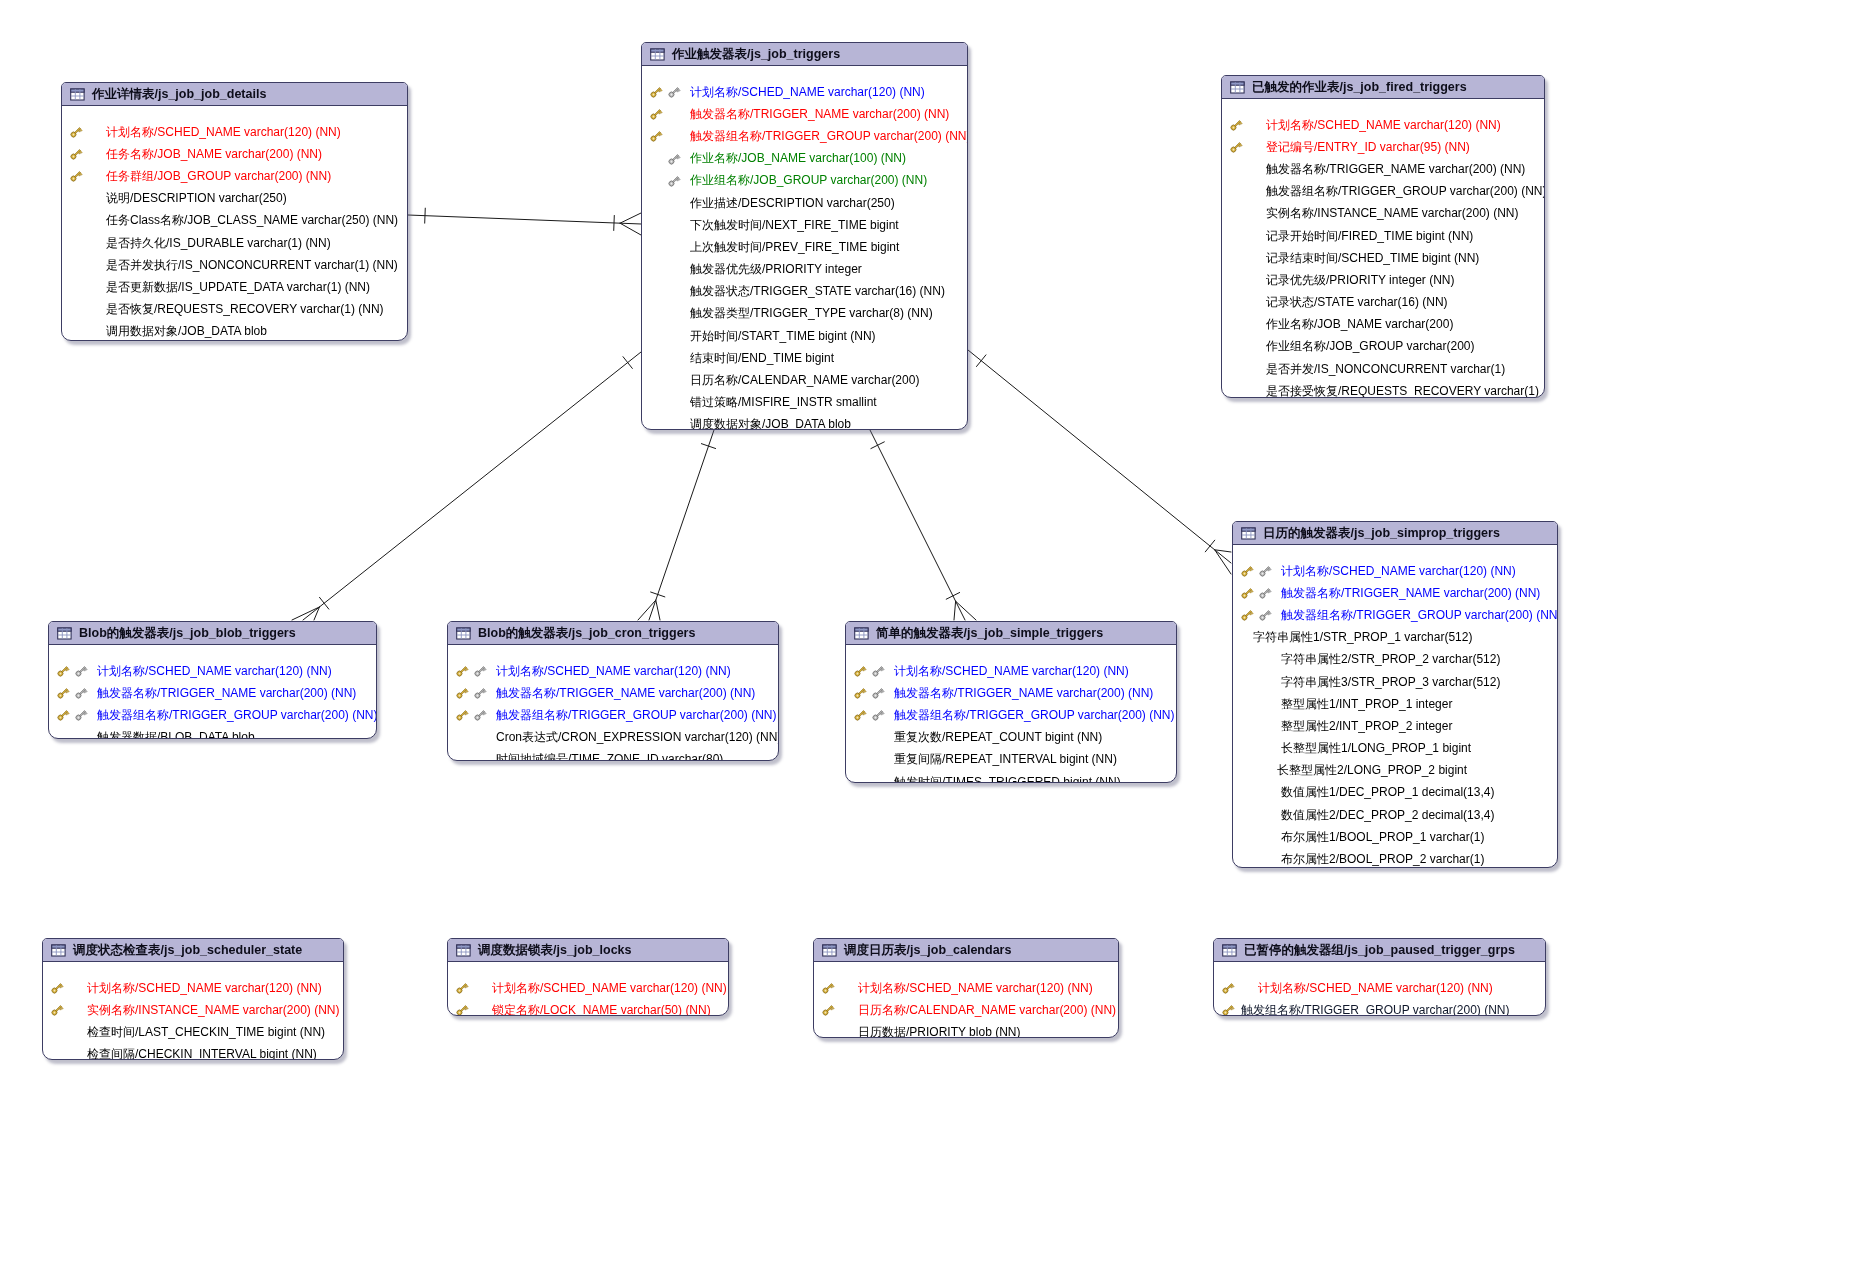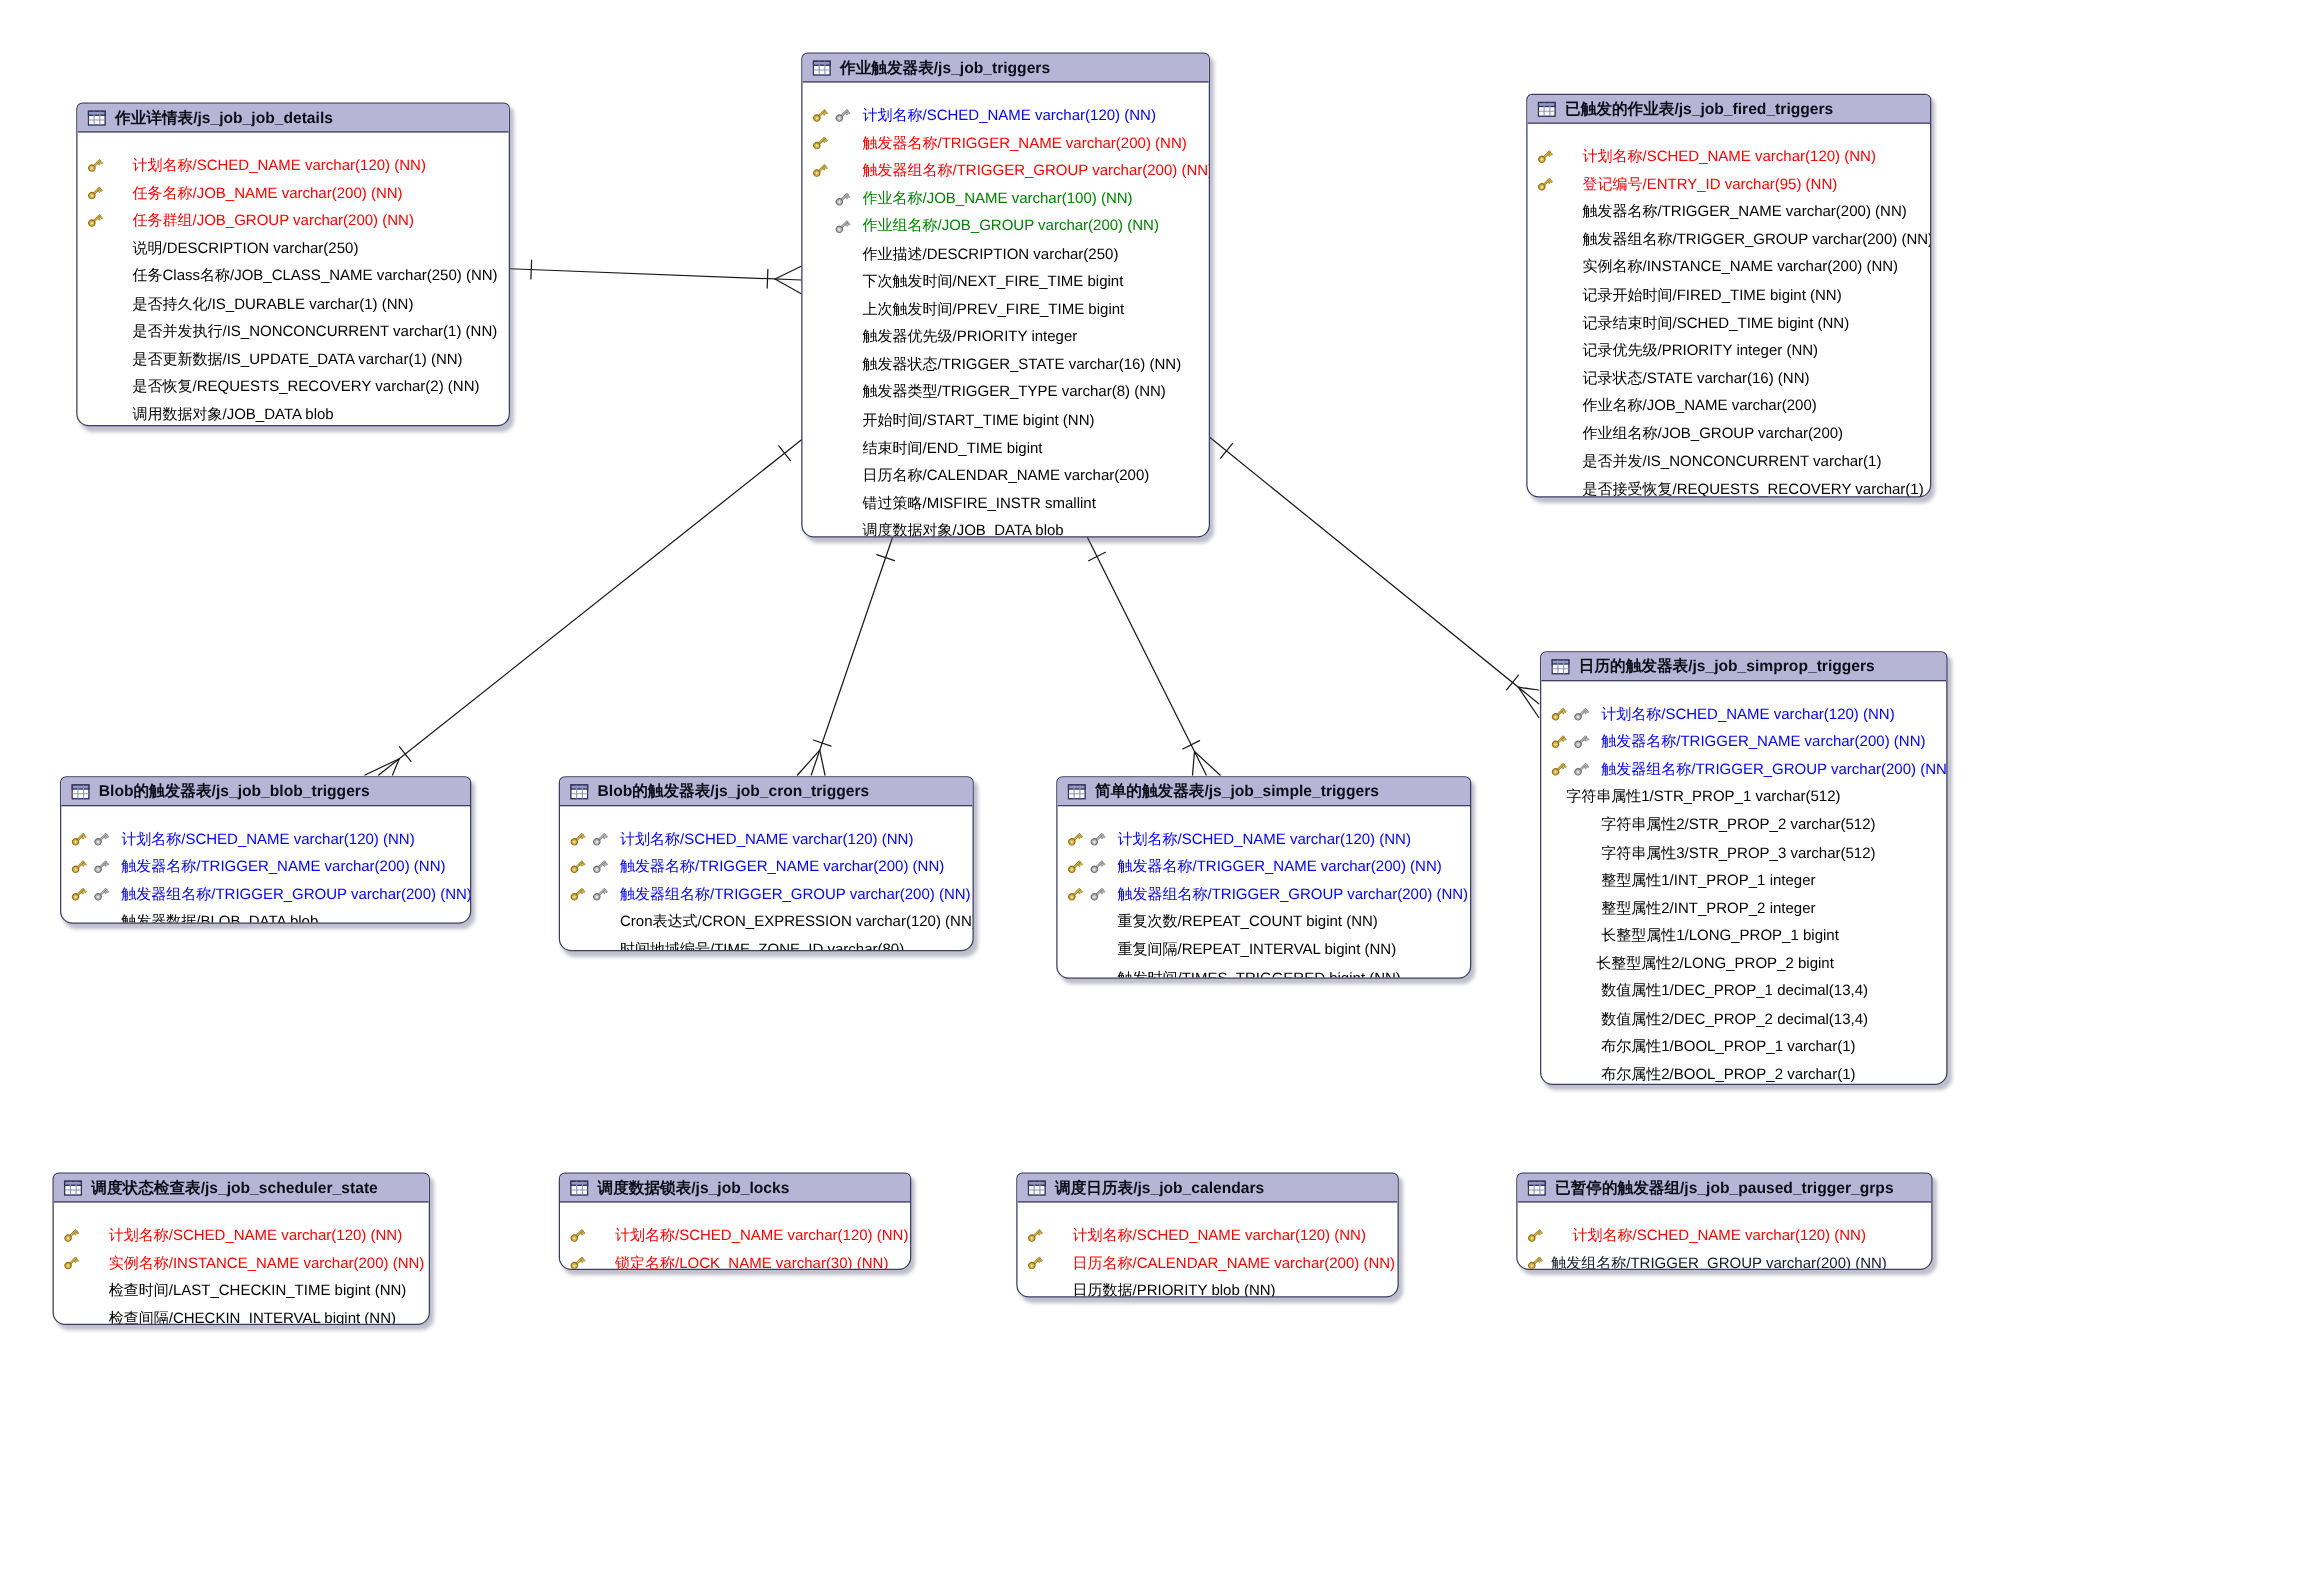--- a/index.html
+++ b/index.html
@@ -133,21 +133,21 @@
         <div class="erow">
           <span class="ftext" style="margin-left: 44px; color: rgb(0, 0, 0);">是否持久化/IS_DURABLE varchar(1) (NN)</span>
         </div>
         <div class="erow">
           <span class="ftext" style="margin-left: 44px; color: rgb(0, 0, 0);">是否并发执行/IS_NONCONCURRENT varchar(1) (NN)</span>
         </div>
         <div class="erow">
           <span class="ftext" style="margin-left: 44px; color: rgb(0, 0, 0);">是否更新数据/IS_UPDATE_DATA varchar(1) (NN)</span>
         </div>
         <div class="erow">
-          <span class="ftext" style="margin-left: 44px; color: rgb(0, 0, 0);">是否恢复/REQUESTS_RECOVERY varchar(2) (NN)</span>
+          <span class="ftext" style="margin-left: 44px; color: rgb(0, 0, 0);">是否恢复/REQUESTS_RECOVERY varchar(1) (NN)</span>
         </div>
         <div class="erow">
           <span class="ftext" style="margin-left: 44px; color: rgb(0, 0, 0);">调用数据对象/JOB_DATA blob</span>
         </div>
       </div>
       <div class="efoot-gray"></div>
       <div class="efoot-lav"></div>
     </div>
     <div class="etable" style="left: 641px; top: 42px; width: 327px; height: 388px;">
       <div class="ehead">
@@ -796,21 +796,21 @@
         <div class="erow">
           <span class="keyicon k1"><svg width="14" height="14" viewBox="0 0 14 14">
               <g transform="rotate(-45 7 7)">
                 <rect x="5" y="6.3" width="7.6" height="1.5" fill="#d8b23a" stroke="#8a6d1e" stroke-width="0.6"></rect>
                 <rect x="9.4" y="7.6" width="1.1" height="2.0" fill="#d8b23a" stroke="#8a6d1e" stroke-width="0.5"></rect>
                 <rect x="11.3" y="7.6" width="1.1" height="2.6" fill="#d8b23a" stroke="#8a6d1e" stroke-width="0.5"></rect>
                 <circle cx="3.4" cy="7" r="2.5" fill="#d8b23a" stroke="#8a6d1e" stroke-width="0.8"></circle>
                 <circle cx="3.4" cy="7" r="0.9" fill="#f3e7c0"></circle>
               </g>
             </svg></span>
-          <span class="ftext" style="margin-left: 44px; color: rgb(255, 0, 0);">锁定名称/LOCK_NAME varchar(30) (NN)</span>
+          <span class="ftext" style="margin-left: 44px; color: rgb(255, 0, 0);">锁定名称/LOCK_NAME varchar(50) (NN)</span>
         </div>
       </div>
       <div class="efoot-gray"></div>
       <div class="efoot-lav"></div>
     </div>
     <div class="etable" style="left: 813px; top: 938px; width: 306px; height: 100px;">
       <div class="ehead">
         <span style="display: inline-flex; align-items: center;">
           <svg width="15" height="13" viewBox="0 0 15 13" style="flex:none">
             <rect x="0.7" y="1" width="13.4" height="11" fill="#ffffff" stroke="#33335a" stroke-width="1.1"></rect>

